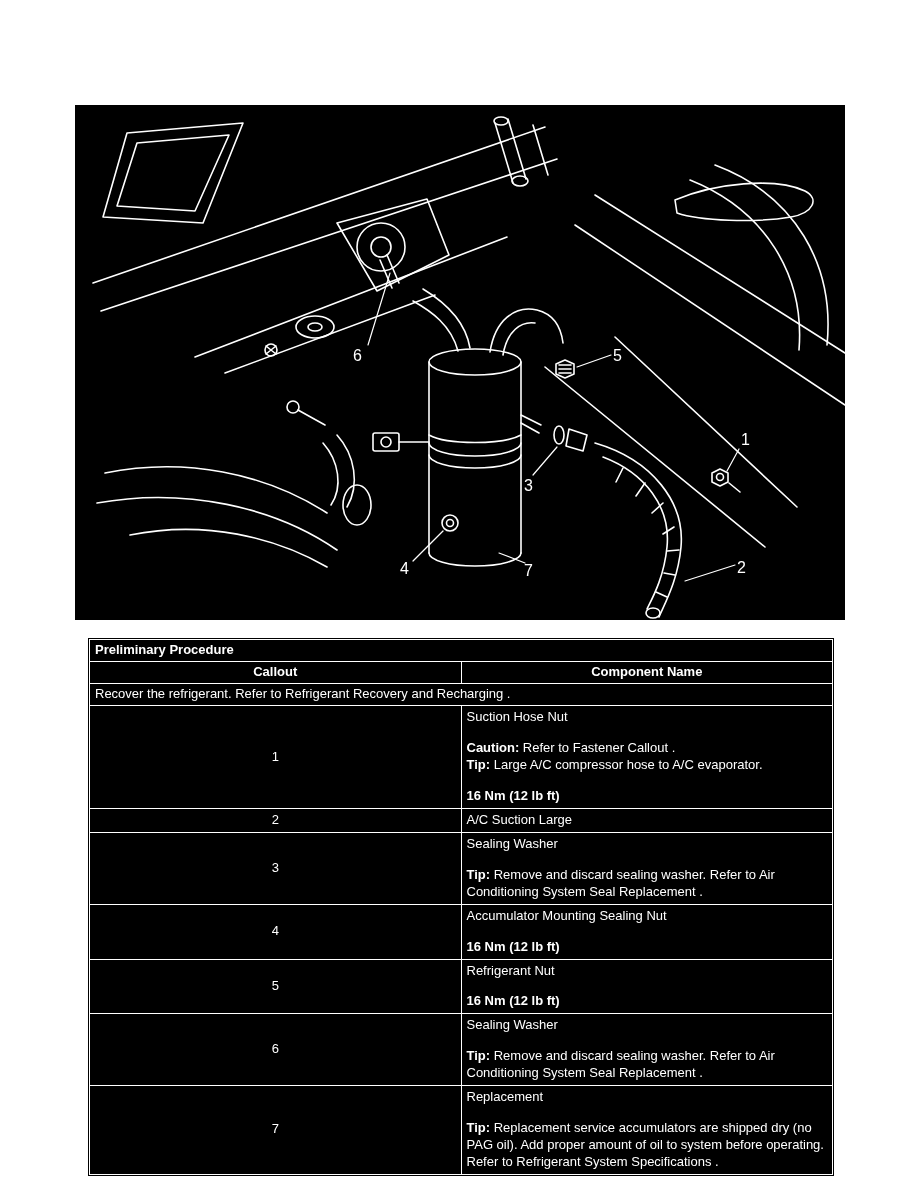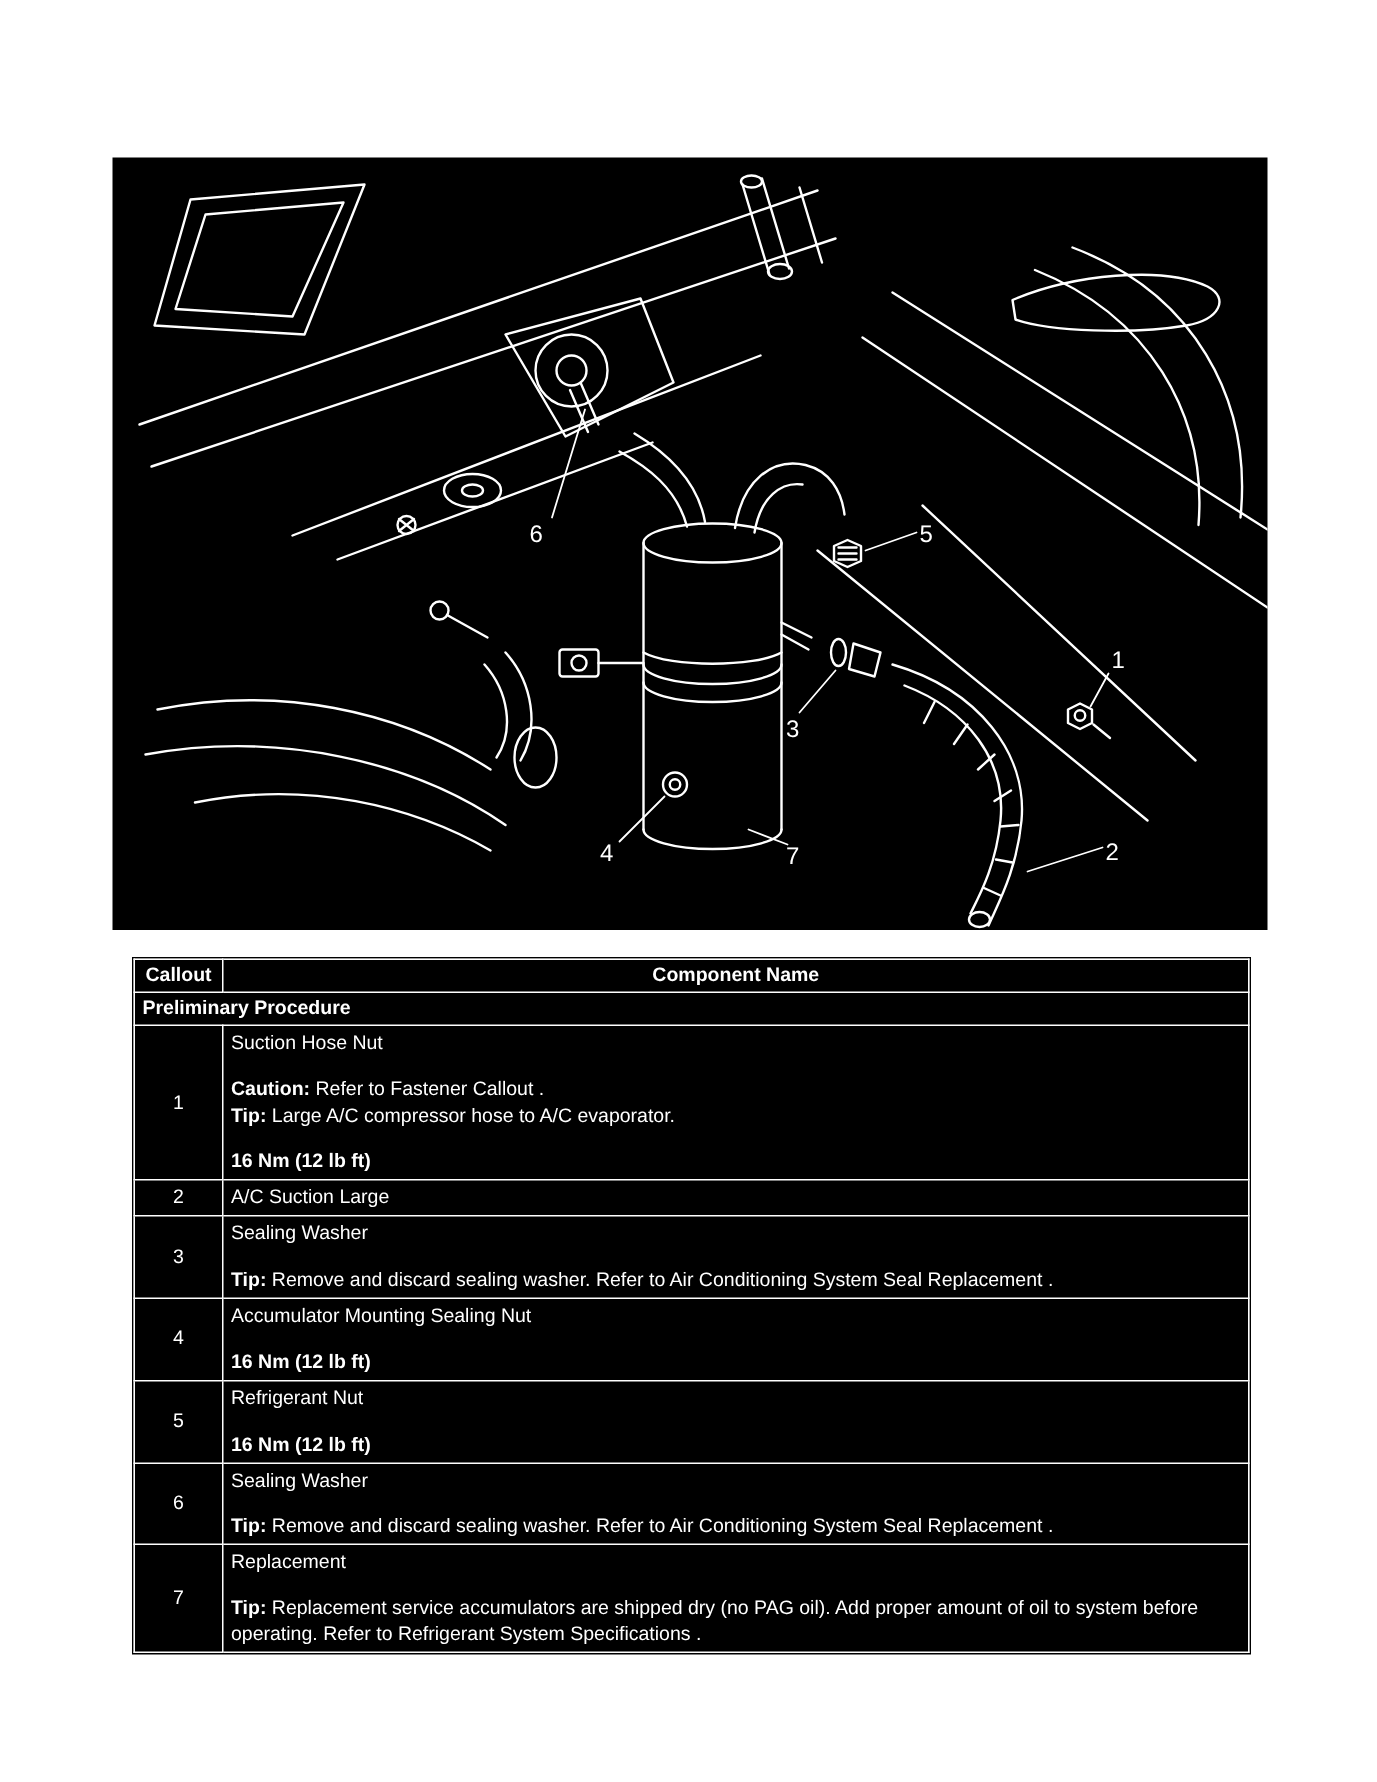--- a/index.html
+++ b/index.html
@@ -156,25 +156,28 @@
       <text class="callout-text" x="278" y="256">6</text>
       <text class="callout-text" x="449" y="471">7</text>
     </g>
   </svg>
 </div>
 
 <div class="table-wrap">
   <table class="components">
     <tbody>
       <tr>
+        <td class="prelim-title" colspan="2">Preliminary Procedure</td>
+      </tr>
+      <tr>
         <th class="callout-head">Callout</th>
         <th class="component-head">Component Name</th>
       </tr>
       <tr>
-        <td class="prelim-title" colspan="2">Preliminary Procedure</td>
+        <td class="prelim-text" colspan="2">Recover the refrigerant. Refer to Refrigerant Recovery and Recharging .</td>
       </tr>
     </tbody>
     <tbody id="rows">
         <tr>
           <td class="callout-cell">1</td>
           <td class="component-cell">
             <div class="line"><span>Suction Hose Nut</span></div>
             <div class="line spacer"></div>
             <div class="line"><b>Caution:</b><span> Refer to Fastener Callout .</span></div>
             <div class="line"><b>Tip:</b><span> Large A/C compressor hose to A/C evaporator.</span></div>

